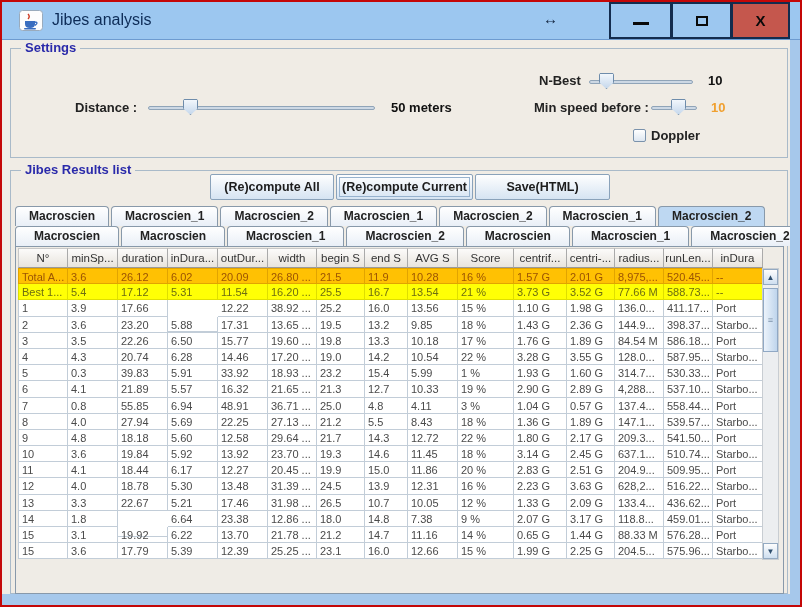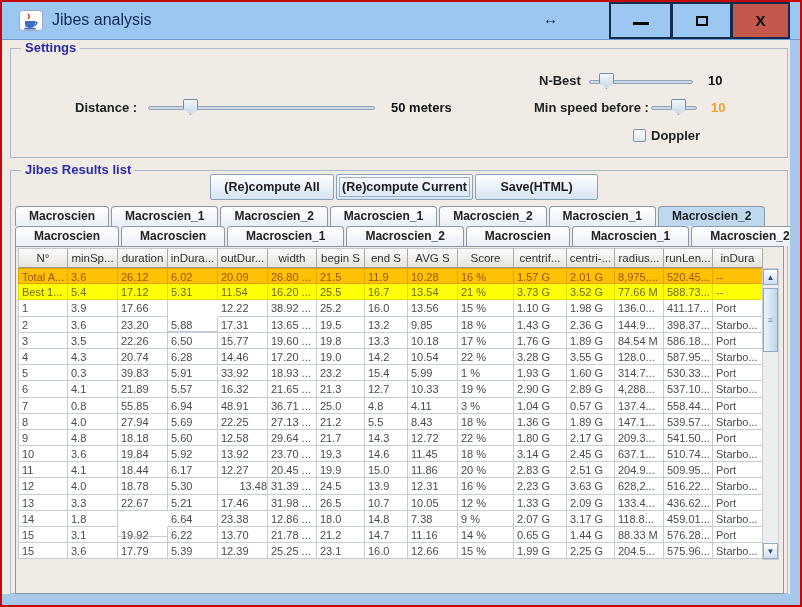--- a/index.html
+++ b/index.html
@@ -147,21 +147,21 @@
     <span class="checkbox" style="left:622px; top:80px;"></span>
     <span class="set-label" style="left:640px; top:79px;">Doppler</span>
   </div>
 
   <div class="tpanel" id="results-panel">
     <span class="legend">Jibes Results list</span>
 
     <div id="btnbar">
         <div class="jbutton" style="left: 199px; width: 124px;">(Re)compute All</div>
         <div class="jbutton focused" style="left: 325px; width: 137px;">(Re)compute Current</div>
-        <div class="jbutton" style="left: 464px; width: 123px;">Save(HTML)</div>
+        <div class="jbutton" style="left: 464px; width: 135px;">Save(HTML)</div>
       </div>
 
     <div class="tabrow" id="tabs-row1" style="top:35px;"><div class="tab">Macroscien</div><div class="tab">Macroscien_1</div><div class="tab">Macroscien_2</div><div class="tab">Macroscien_1</div><div class="tab">Macroscien_2</div><div class="tab">Macroscien_1</div><div class="tab selected">Macroscien_2</div></div>
     <div class="tabrow wide" id="tabs-row2" style="top:55px;"><div class="tab">Macroscien</div><div class="tab">Macroscien</div><div class="tab">Macroscien_1</div><div class="tab">Macroscien_2</div><div class="tab">Macroscien</div><div class="tab">Macroscien_1</div><div class="tab">Macroscien_2</div></div>
 
     <div id="tabcontent">
       <div id="thead">
           <div class="th" style="width: 50px;">N°</div>
           <div class="th" style="width: 50px;">minSp...</div>
           <div class="th" style="width: 50px;">duration</div>
@@ -398,21 +398,21 @@
             <div class="td" style="width: 48px;">2.51 G</div>
             <div class="td" style="width: 49px;">204.9...</div>
             <div class="td" style="width: 49px;">509.95...</div>
             <div class="td" style="width: 50px;">Port</div>
           </div>
           <div class="trow normal">
             <div class="td" style="width: 50px;">12</div>
             <div class="td" style="width: 50px;">4.0</div>
             <div class="td" style="width: 50px;">18.78</div>
             <div class="td" style="width: 50px;">5.30</div>
-            <div class="td" style="width: 50px; text-align: right;">13.48</div>
+            <div class="td" style="width: 50px;">13.48</div>
             <div class="td" style="width: 49px;">31.39 ...</div>
             <div class="td" style="width: 48px;">24.5</div>
             <div class="td" style="width: 43px;">13.9</div>
             <div class="td" style="width: 50px;">12.31</div>
             <div class="td" style="width: 56px;">16 %</div>
             <div class="td" style="width: 53px;">2.23 G</div>
             <div class="td" style="width: 48px;">3.63 G</div>
             <div class="td" style="width: 49px;">628,2...</div>
             <div class="td" style="width: 49px;">516.22...</div>
             <div class="td" style="width: 50px;">Starbo...</div>

